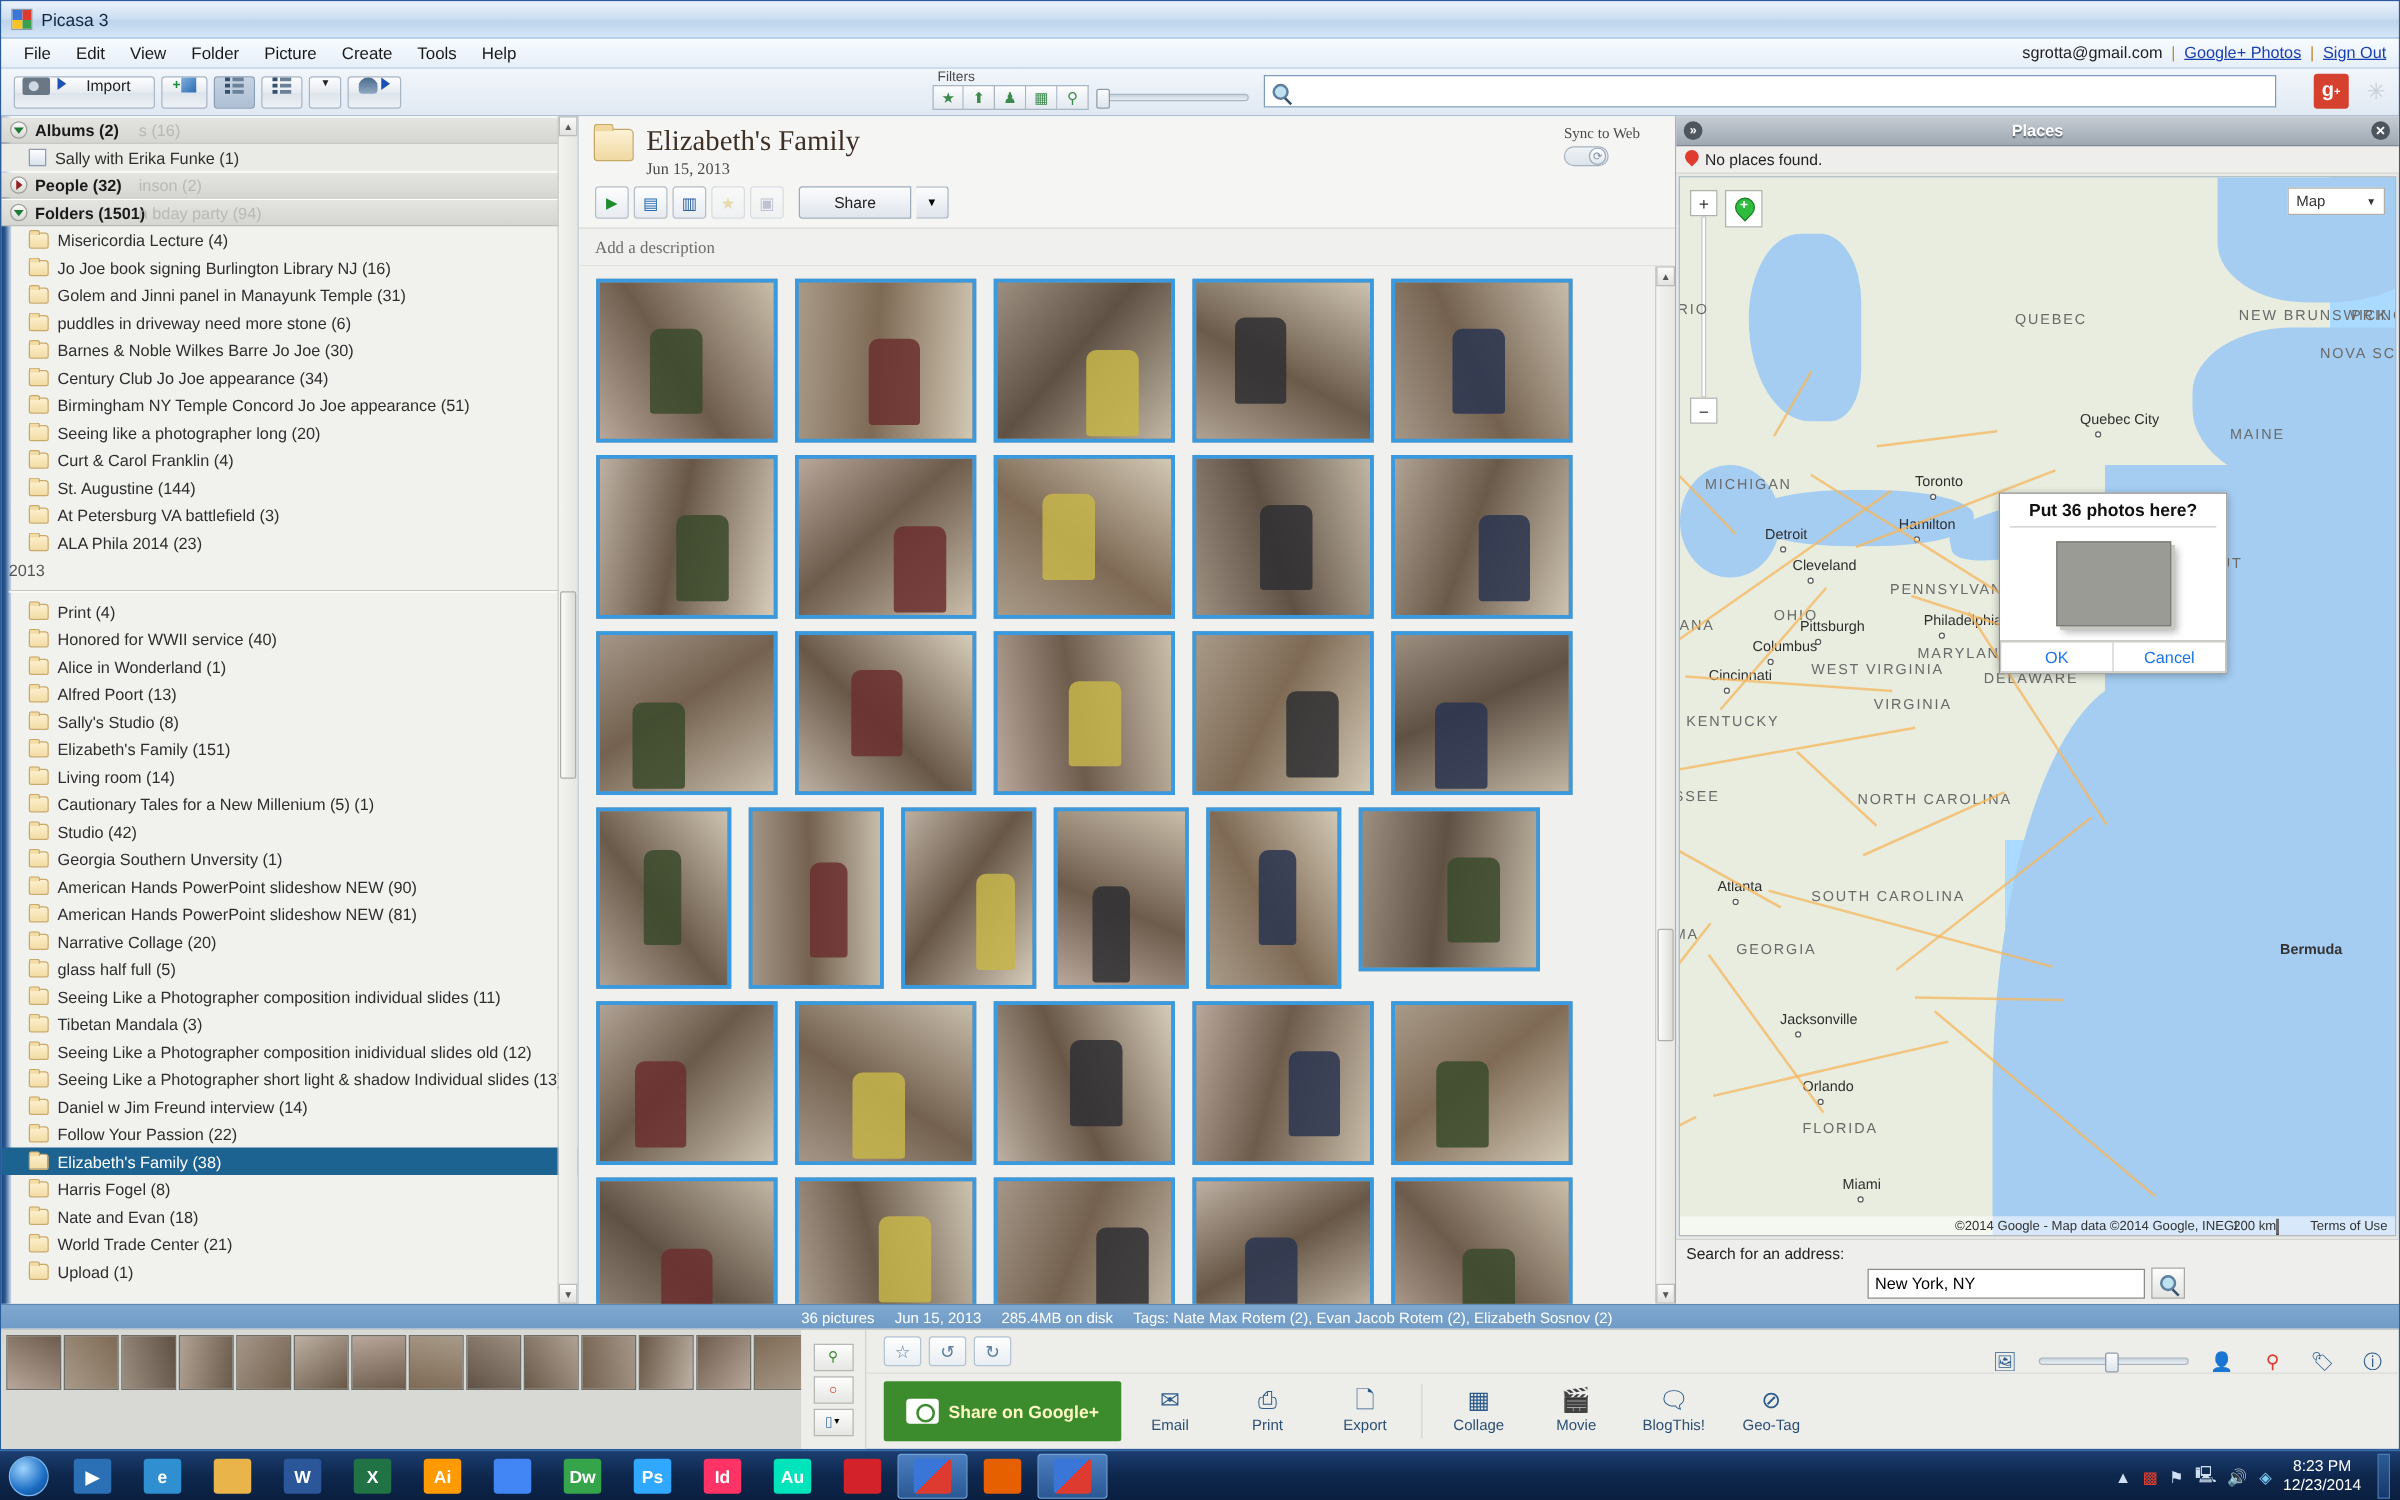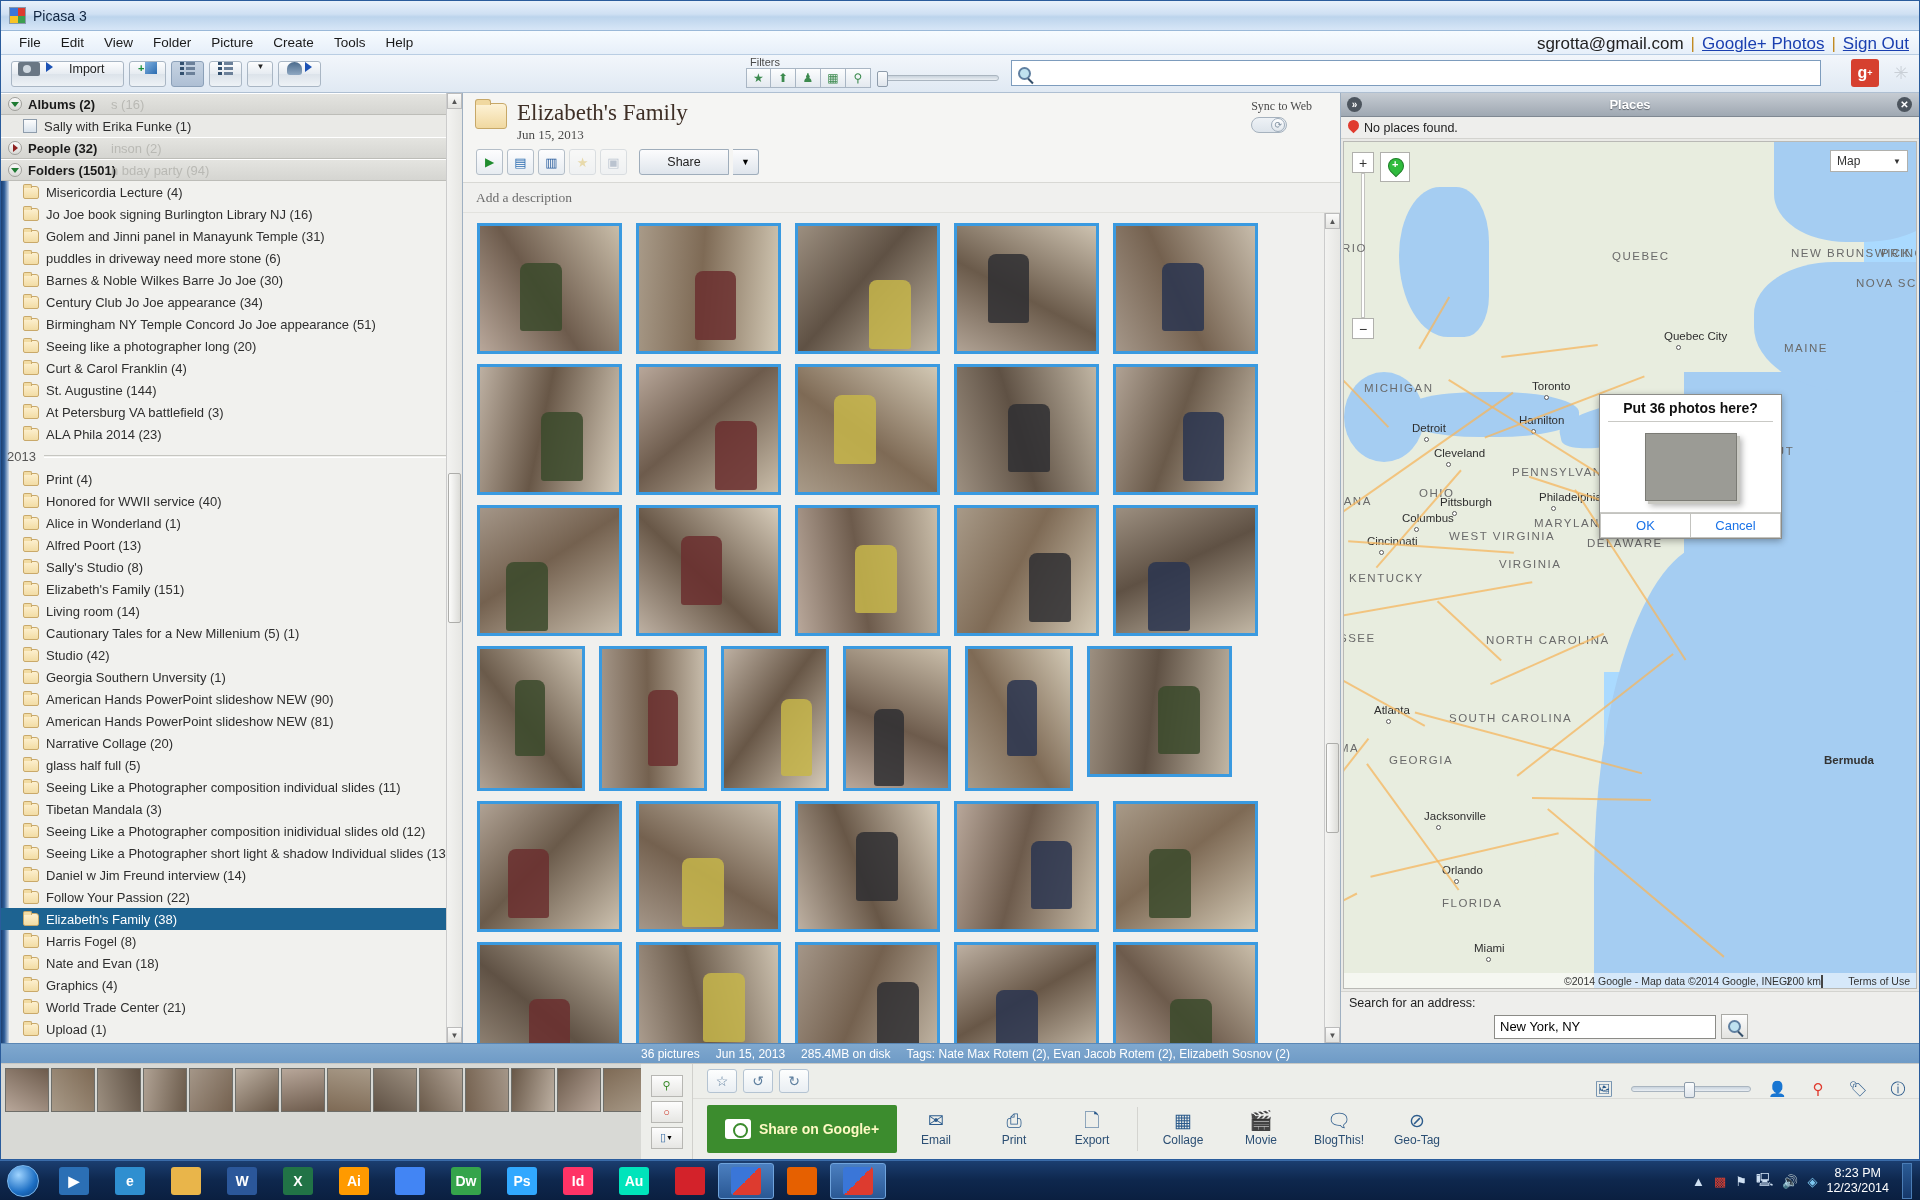--- a/index.html
+++ b/index.html
@@ -49,21 +49,21 @@
     display: flex; align-items: center;
     padding-left: 8px;
     border-bottom: 1px solid #b9cde3;
     position: relative;
   }
   #menubar .menu-item {
     padding: 3px 10px; font-size: 13.5px; color: #1a1a1a; cursor: default;
   }
   #account-area {
     position: absolute; right: 10px; top: 3px;
-    font-size: 17px; color: #222;
+    font-size: 13px; color: #222;
     display: flex; align-items: center; gap: 7px;
   }
   #account-area .sep { color:#c08a20; }
   #account-area a { color:#1a3fb0; text-decoration: underline; cursor:pointer; }
 
   
   #toolbar {
     height: 38px;
     background: linear-gradient(180deg,#f2f6fb 0%,#e0e9f3 100%);
     border-bottom: 1px solid #aebfd2;
@@ -146,21 +146,21 @@
   }
   .side-row.album { background:#eaeae7; }
   .side-row.selected { background:#1d6391; color:#fff; }
   .folder-ico {
     width:16px;height:13px;flex:none;position:relative;
     background:linear-gradient(180deg,#fdf0cf 0%,#f2dca4 100%);
     border:1px solid #c9a96a;border-radius:1px 3px 2px 2px;
   }
   .folder-ico:before{content:"";position:absolute;left:-1px;top:-3px;width:7px;height:3px;background:#f2dca4;border:1px solid #c9a96a;border-bottom:none;border-radius:2px 2px 0 0;}
   .book-ico{width:14px;height:14px;flex:none;background:linear-gradient(180deg,#fdfdfd,#d8e2ec);border:1px solid #8e9cab;}
-  .year-row { display:flex;align-items:center;gap:8px;padding:4px 10px 4px 6px;font-size:13px;color:#555; }
+  .year-row { display:flex;gap:8px;padding:4px 10px 4px 6px;font-size:13px;color:#555;flex-direction:column; }
   .year-row .line{flex:1;height:3px;border-top:1px solid #c6c6c1;border-bottom:1px solid #fff;}
   #sb-scrollbar{
     position:absolute;right:0;top:0;width:16px;height:100%;
     background:linear-gradient(90deg,#f3f3f1,#e6e6e3);border-left:1px solid #ccc;
   }
   #sb-scrollbar .arr{height:16px;display:flex;align-items:center;justify-content:center;border:1px solid #bbb;background:linear-gradient(180deg,#fbfbfa,#e2e2df);font-size:8px;color:#555;}
   #sb-scrollbar .arr.bot{position:absolute;bottom:0;width:100%;}
   #sb-scrollbar .thumb{position:absolute;top:380px;left:1px;width:13px;height:150px;background:linear-gradient(90deg,#fcfcfb,#dcdcd8);border:1px solid #adadaa;border-radius:2px;}
   #sidebar-left-edge{position:absolute;left:0;top:0;width:8px;height:100%;background:linear-gradient(90deg,#1d3f6e 0%,#2c5b96 40%,#d0dcea 100%);}
 
@@ -581,24 +581,20 @@
               <span class="folder-ico"></span>
               <span>Elizabeth's Family (38)</span>
             </div>
             <div class="side-row">
               <span class="folder-ico"></span>
               <span>Harris Fogel (8)</span>
             </div>
             <div class="side-row">
               <span class="folder-ico"></span>
               <span>Nate and Evan (18)</span>
-            </div>
-            <div class="side-row">
-              <span class="folder-ico"></span>
-              <span>Graphics (4)</span>
             </div>
             <div class="side-row">
               <span class="folder-ico"></span>
               <span>World Trade Center (21)</span>
             </div>
             <div class="side-row">
               <span class="folder-ico"></span>
               <span>Upload (1)</span>
             </div>
             <div class="side-row"></div>

